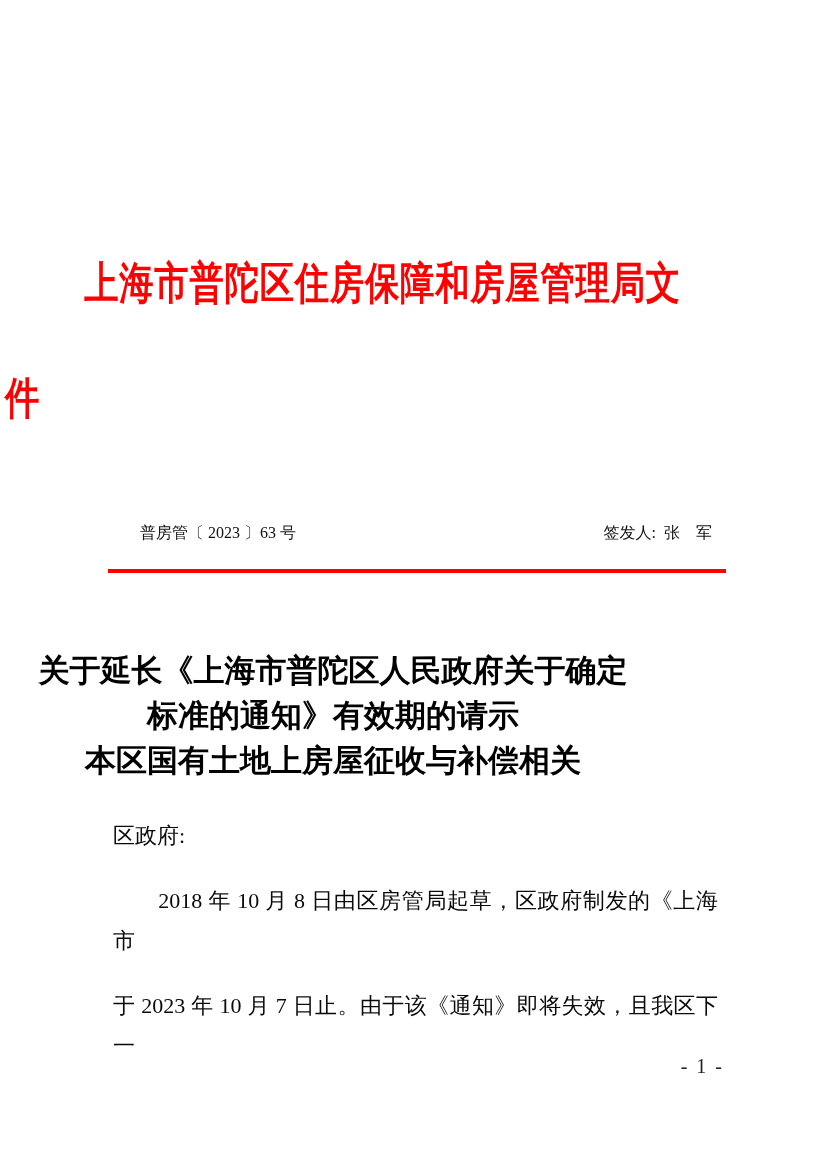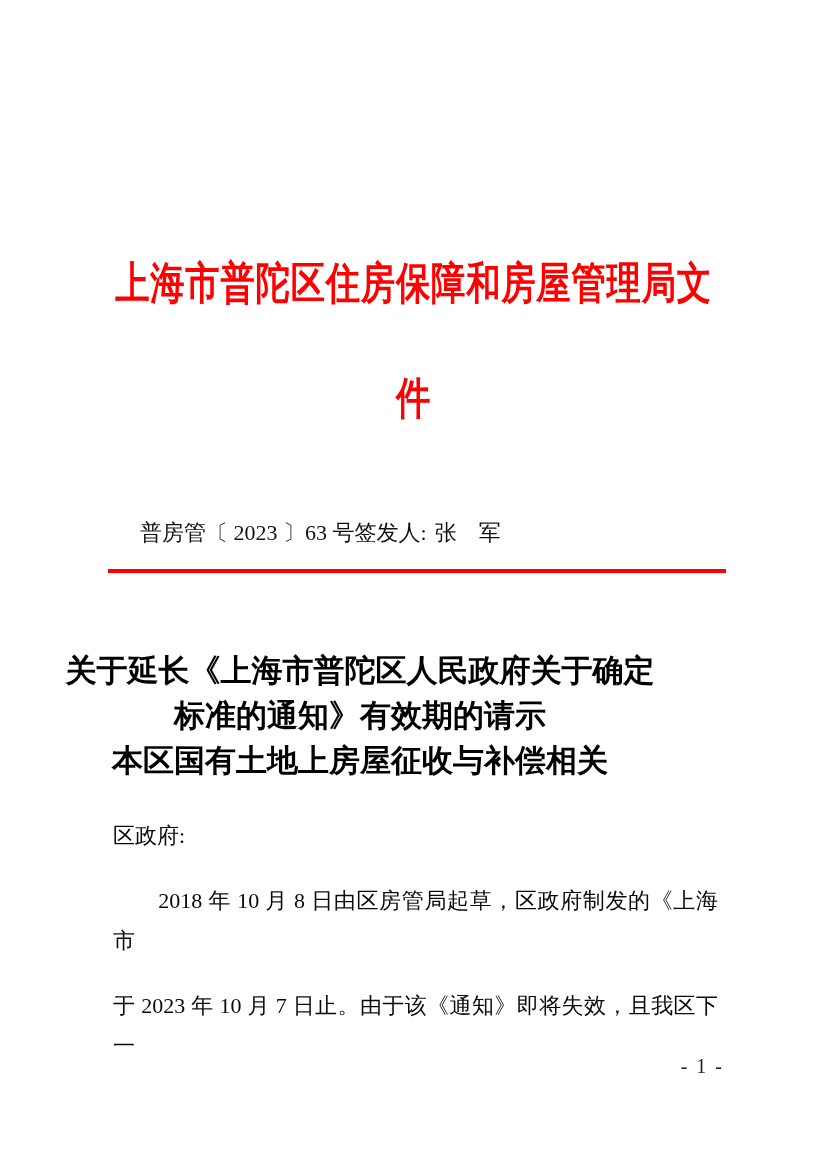--- a/index.html
+++ b/index.html
@@ -15,21 +15,21 @@
     margin: 0 auto;
     overflow: hidden;
     color: #000000;
     font-family: "Liberation Serif", serif;
   }
   
   .red-title-line {
     position: absolute;
     left: 0;
     width: 826px;
-    text-align: center;
+    text-align: left;
     color: #ff0000;
     font-family: "Liberation Sans", sans-serif;
     font-weight: bold;
     font-size: 44px;
     line-height: 1.0;
     white-space: nowrap;
   }
   .red-title-line .stretch {
     display: inline-block;
     transform: scaleX(0.78);
@@ -39,22 +39,23 @@
   .red-title-1 { top: 261px; }
   .red-title-2 { top: 376px; }
 
   
   .meta-row {
     position: absolute;
     top: 517px;
     left: 140px;
     width: 572px;
     display: flex;
+    justify-content: space-between;
     align-items: baseline;
-    font-size: 22px;
+    font-size: 16px;
     line-height: 32px;
     color: #111111;
     white-space: nowrap;
   }
   .issuer-group { white-space: nowrap; }
   .issuer-name { margin-left: 8px; }
 
   
   .red-rule {
     position: absolute;
@@ -70,21 +71,20 @@
     position: absolute;
     top: 648px;
     left: 0;
     width: 666px;
     text-align: center;
     font-family: "Liberation Sans", sans-serif;
     font-weight: bold;
     font-size: 31px;
     line-height: 45px;
     color: #000000;
-    padding-left: 27px;
   }
 
   
   .body-block {
     position: absolute;
     top: 816px;
     left: 113px;
     width: 605px;
     font-size: 22px;
     line-height: 40px;

